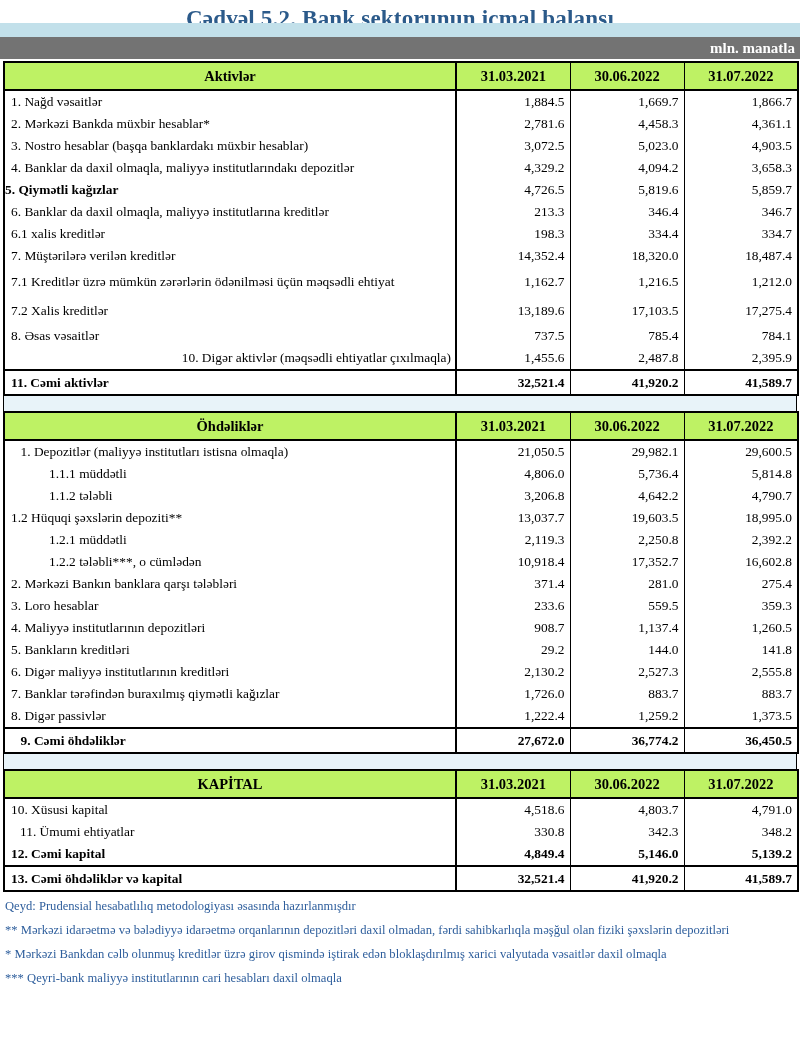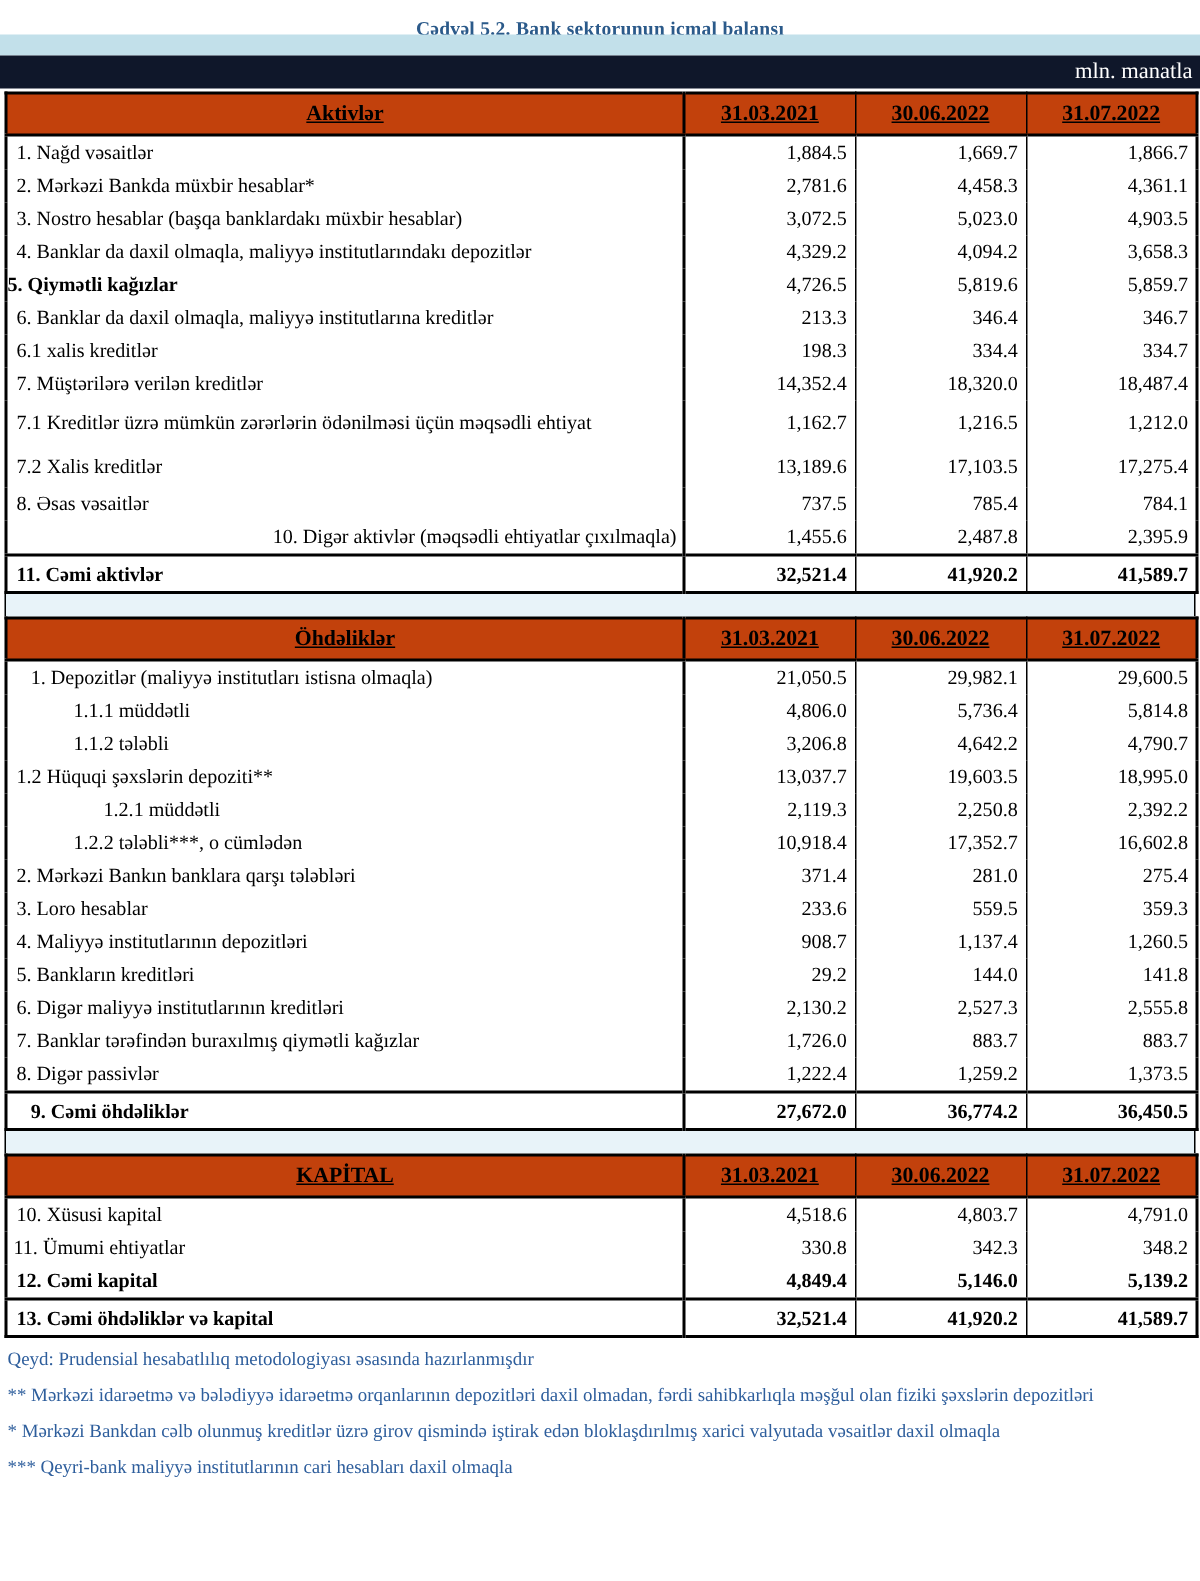--- a/index.html
+++ b/index.html
@@ -5,45 +5,44 @@
   html,body{margin:0;padding:0;}
   body{
     width:800px;height:1054px;overflow:hidden;background:#ffffff;
     font-family:"Liberation Serif","DejaVu Serif",serif;
     -webkit-font-smoothing:antialiased;
   }
   .page-title{
     position:relative;z-index:1;
     margin:8px 0 -7px 0;
     text-align:center;
-    font-size:13px;font-weight:bold;color:#2b5a8a;
+    font-size:23px;font-weight:bold;color:#2b5a8a;
     letter-spacing:.2px;line-height:22px;
   }
   .band-light{
     position:relative;z-index:2;
     height:14px;background:#c2e0ea;
   }
   .band-teal{
     position:relative;z-index:2;
-    height:22px;background:#0f172a;
-    color:#ffffff;font-weight:normal;font-size:15px;line-height:22px;
+    height:22px;background:#737373;
+    color:#ffffff;font-weight:bold;font-size:15px;line-height:22px;
     text-align:right;padding-right:5px;box-sizing:border-box;
   }
   .tables{margin:2px 3px 0 3px;}
   table.balance-table{
     width:794px;table-layout:fixed;border-collapse:collapse;
     border:2px solid #000;background:#fff;
   }
   col.c-label{width:452px;}
   col.c-val{width:114px;}
   thead th{
-    background:#c2410c;border-bottom:2px solid #000;
+    background:#bef264;border-bottom:2px solid #000;
     font-size:14.5px;font-weight:bold;padding:3px 2px;line-height:20px;
     color:#000;
-    text-decoration:underline;
   }
   thead th.h-date{border-left:1.5px solid #000;}
   thead th.h-date.first{border-left:2px solid #000;}
   td{
     font-size:13.4px;color:#000;line-height:22px;height:22px;
     padding:0 4px;white-space:nowrap;overflow:hidden;
   }
   td.label{text-align:left;}
   td.val{text-align:right;border-left:1.5px solid #000;padding-right:5px;}
   td.val.first{border-left:2px solid #000;}
@@ -200,21 +199,21 @@
             <td class="val">4,642.2</td>
             <td class="val">4,790.7</td>
           </tr>
           <tr>
             <td class="label" style="padding-left: 6px;">1.2 Hüquqi şəxslərin depoziti**</td>
             <td class="val first">13,037.7</td>
             <td class="val">19,603.5</td>
             <td class="val">18,995.0</td>
           </tr>
           <tr>
-            <td class="label" style="padding-left: 64px;">1.2.1 müddətli</td>
+            <td class="label" style="padding-left: 44px;">1.2.1 müddətli</td>
             <td class="val first">2,119.3</td>
             <td class="val">2,250.8</td>
             <td class="val">2,392.2</td>
           </tr>
           <tr>
             <td class="label" style="padding-left: 44px;">1.2.2 tələbli***, o cümlədən</td>
             <td class="val first">10,918.4</td>
             <td class="val">17,352.7</td>
             <td class="val">16,602.8</td>
           </tr>
@@ -285,21 +284,21 @@
           </tr>
         </thead>
         <tbody>
           <tr>
             <td class="label" style="padding-left: 6px; margin-left: 38px;">10. Xüsusi kapital</td>
             <td class="val first">4,518.6</td>
             <td class="val">4,803.7</td>
             <td class="val">4,791.0</td>
           </tr>
           <tr>
-            <td class="label" style="padding-left: 4px;">11. Ümumi ehtiyatlar</td>
+            <td class="label" style="padding-left: 15px;">11. Ümumi ehtiyatlar</td>
             <td class="val first">330.8</td>
             <td class="val">342.3</td>
             <td class="val">348.2</td>
           </tr>
           <tr class="bold">
             <td class="label" style="padding-left: 6px;">12. Cəmi kapital</td>
             <td class="val first">4,849.4</td>
             <td class="val">5,146.0</td>
             <td class="val">5,139.2</td>
           </tr>

